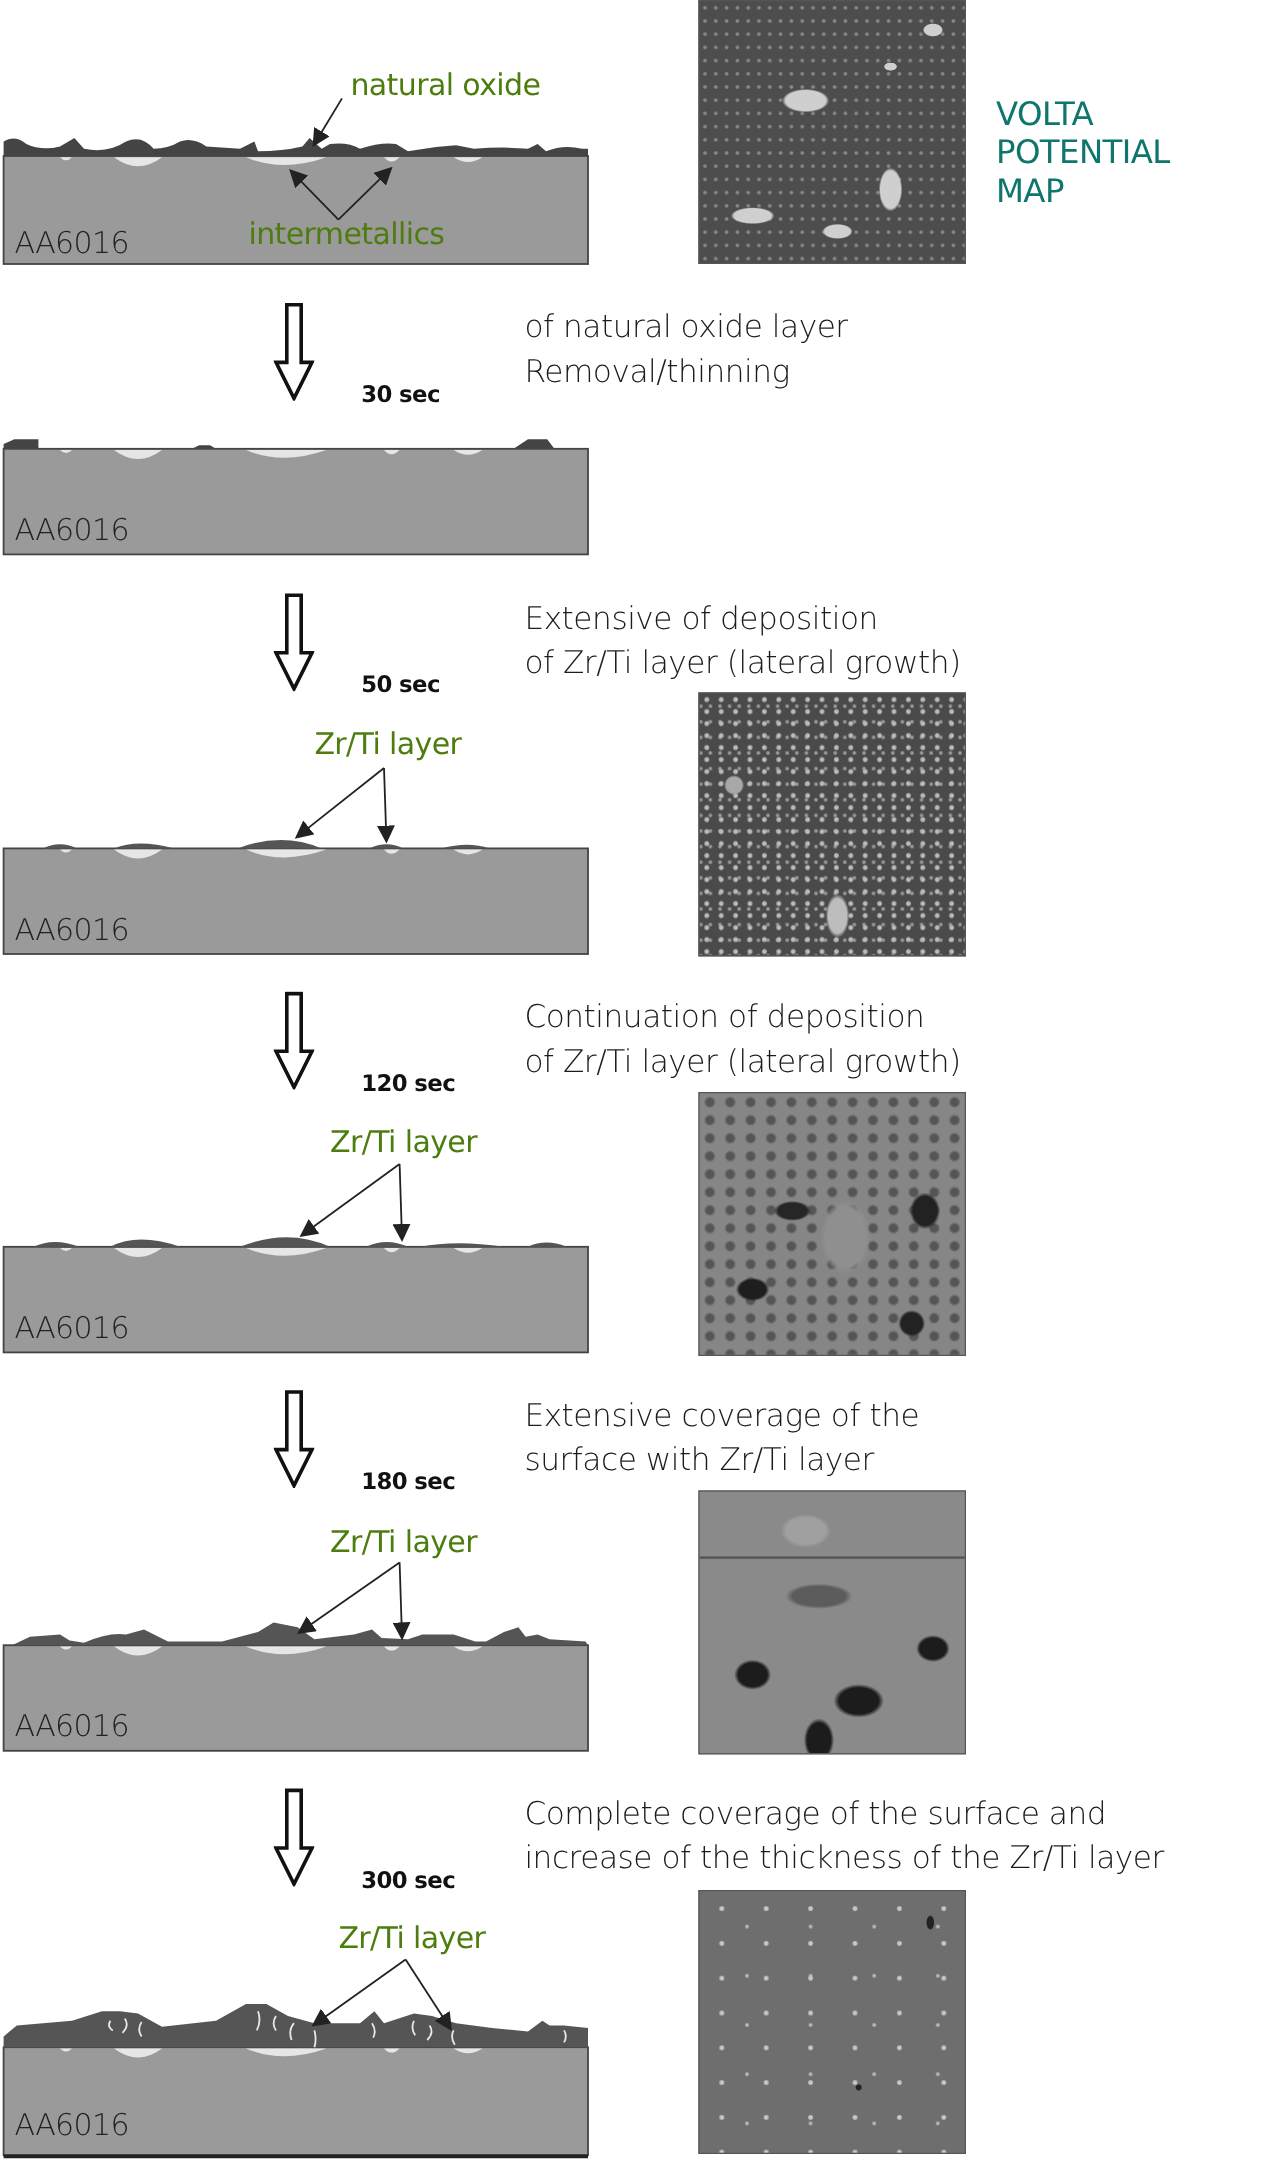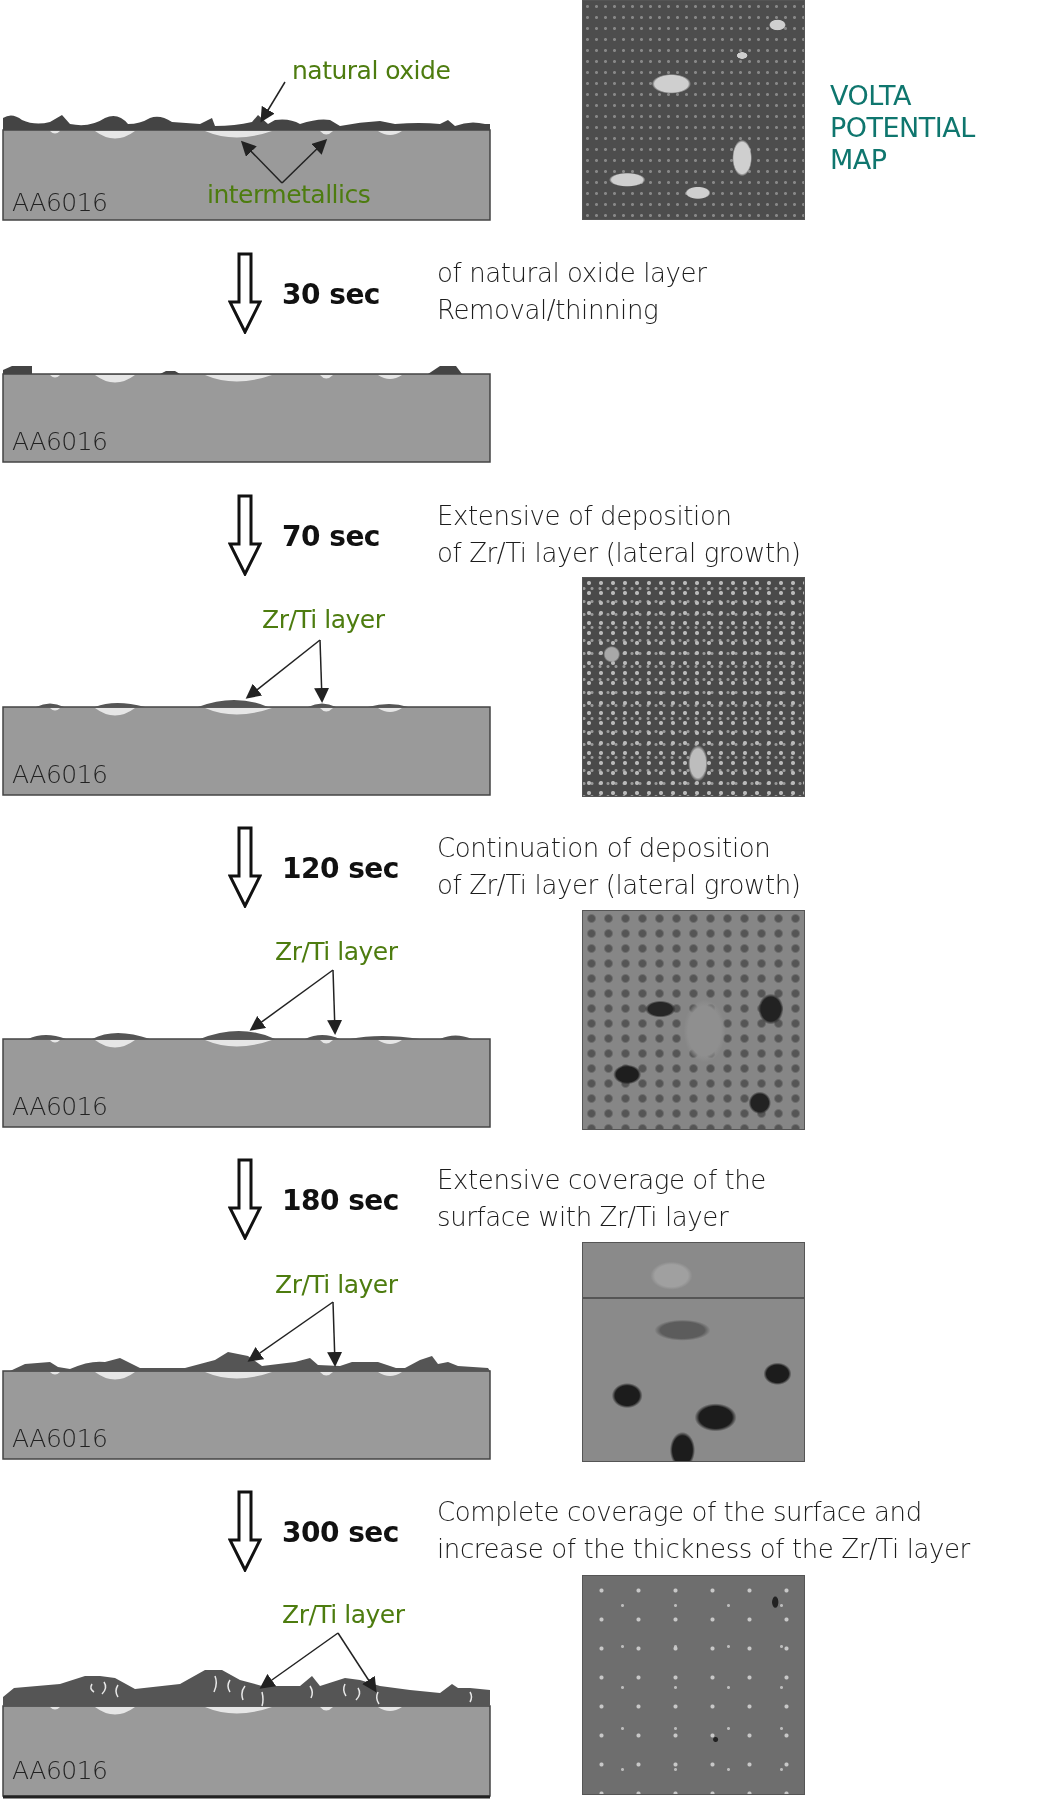--- a/index.html
+++ b/index.html
@@ -1,20 +1,20 @@
 <!DOCTYPE html>
 <html><head>
 <meta charset="utf-8">
 <style>
   html, body { margin:0; padding:0; background:#ffffff; }
   body { width:1060px; height:1800px; position:relative; overflow:hidden;
          font-family:"DejaVu Sans", "Liberation Sans", sans-serif; color:#1a1a1a; }
   .block-svg { position:absolute; left:0; width:500px; overflow:visible; }
   .sub-label { position:absolute; left:12px; font-size:25px; font-weight:300; color:#222; letter-spacing:-0.5px; }
-  .time { position:absolute; left:282px; font-size:28px; font-weight:bold; color:#111; letter-spacing:-0.5px; }
+  .time { position:absolute; left:301px; font-size:19px; font-weight:bold; color:#111; letter-spacing:-0.5px;margin-top:40px; }
   .desc { position:absolute; left:437px; font-size:26px; line-height:37px; color:#1c1c1c; white-space:nowrap; letter-spacing:-0.4px; font-weight:300; }
   .arrow-svg { position:absolute; left:228px; width:34px; height:82px; }
   .afm { position:absolute; left:582px; width:223px; height:220px; border:1px solid #555; box-sizing:border-box; }
   .callout { position:absolute; font-size:25px; color:#4d7c0f; letter-spacing:-0.5px; white-space:nowrap; }
   .volta { position:absolute; left:830px; top:80px; font-size:27px; line-height:32px; color:#0f766e; letter-spacing:-0.5px; }
 </style>
 </head>
 <body>
 
 <svg class="block-svg" style="top:95px;height:130px" viewBox="0 95 500 130">
@@ -59,21 +59,21 @@
 <svg class="block-svg" style="top:360px;height:110px" viewBox="0 360 500 110">
   <rect x="3" y="374" width="487" height="88" fill="#9a9a9a" stroke="#444" stroke-width="1.5"></rect>
   <path d="M3,374 L3,370 L12,366 L32,366 L32,374 Z M160,374 L166,371 L175,371 L180,374 Z M428,374 L440,366 L456,366 L462,374 Z" fill="#444"></path>
   <path d="M50,375 Q55,380 60,375 Z M95,375 Q115,390 135,375 Z M205,375 Q235,388 272,375 Z M320,375 Q326,382 333,375 Z M378,375 Q390,383 402,375 Z" fill="#e6e6e6"></path>
 </svg>
 <div class="sub-label" style="top:427px">AA6016</div>
 
 <svg class="arrow-svg" style="top:494px" viewBox="0 0 34 82">
   <path d="M11,2 L23,2 L23,50 L32,50 L17,80 L2,50 L11,50 Z" fill="#fff" stroke="#111" stroke-width="3"></path>
 </svg>
-<div class="time" style="top:520px">70 sec</div>
+<div class="time" style="top:520px">50 sec</div>
 <div class="desc" style="top:498px">
   <div>Extensive of deposition</div>
   <div>of Zr/Ti layer (lateral growth)</div>
 </div>
 <svg class="block-svg" style="top:630px;height:170px" viewBox="0 630 500 170">
   <rect x="3" y="707" width="487" height="88" fill="#9a9a9a" stroke="#444" stroke-width="1.5"></rect>
   <path d="M36,707 Q50,700 64,707 Z M95,707 Q115,699 145,707 Z M198,707 Q235,693 268,707 Z M308,707 Q322,700 336,707 Z M368,707 Q390,701 408,707 Z" fill="#555"></path>
   <path d="M50,708 Q55,713 60,708 Z M95,708 Q115,723 135,708 Z M205,708 Q235,721 272,708 Z M320,708 Q326,715 333,708 Z M378,708 Q390,716 402,708 Z" fill="#e6e6e6"></path>
   <line x1="320" y1="640" x2="248" y2="697" stroke="#222" stroke-width="1.5" marker-end="url(#ah)"></line>
   <line x1="320" y1="640" x2="322" y2="700" stroke="#222" stroke-width="1.5" marker-end="url(#ah)"></line>

